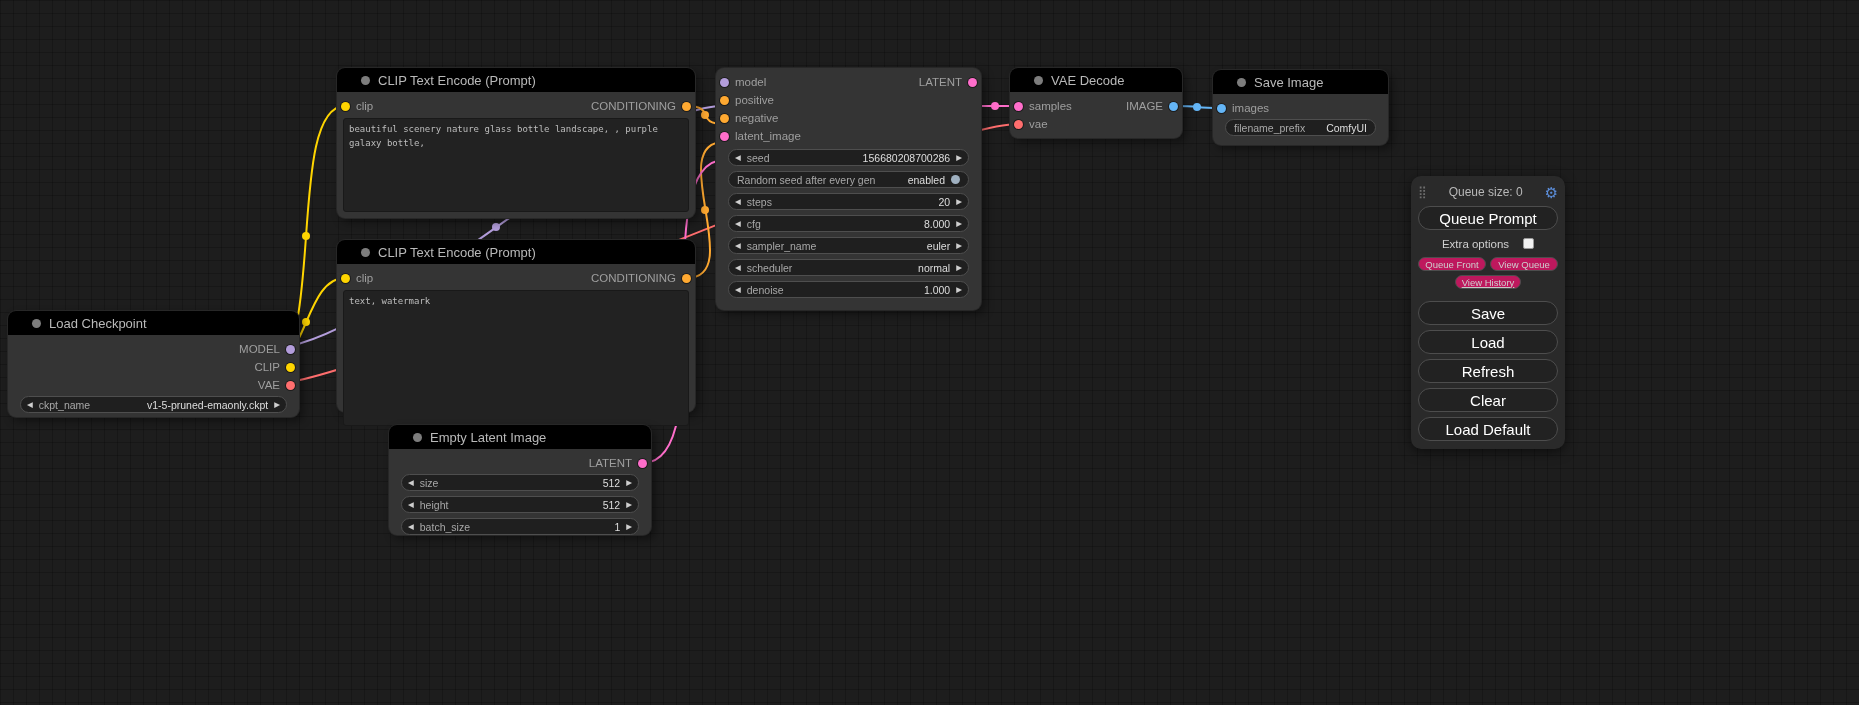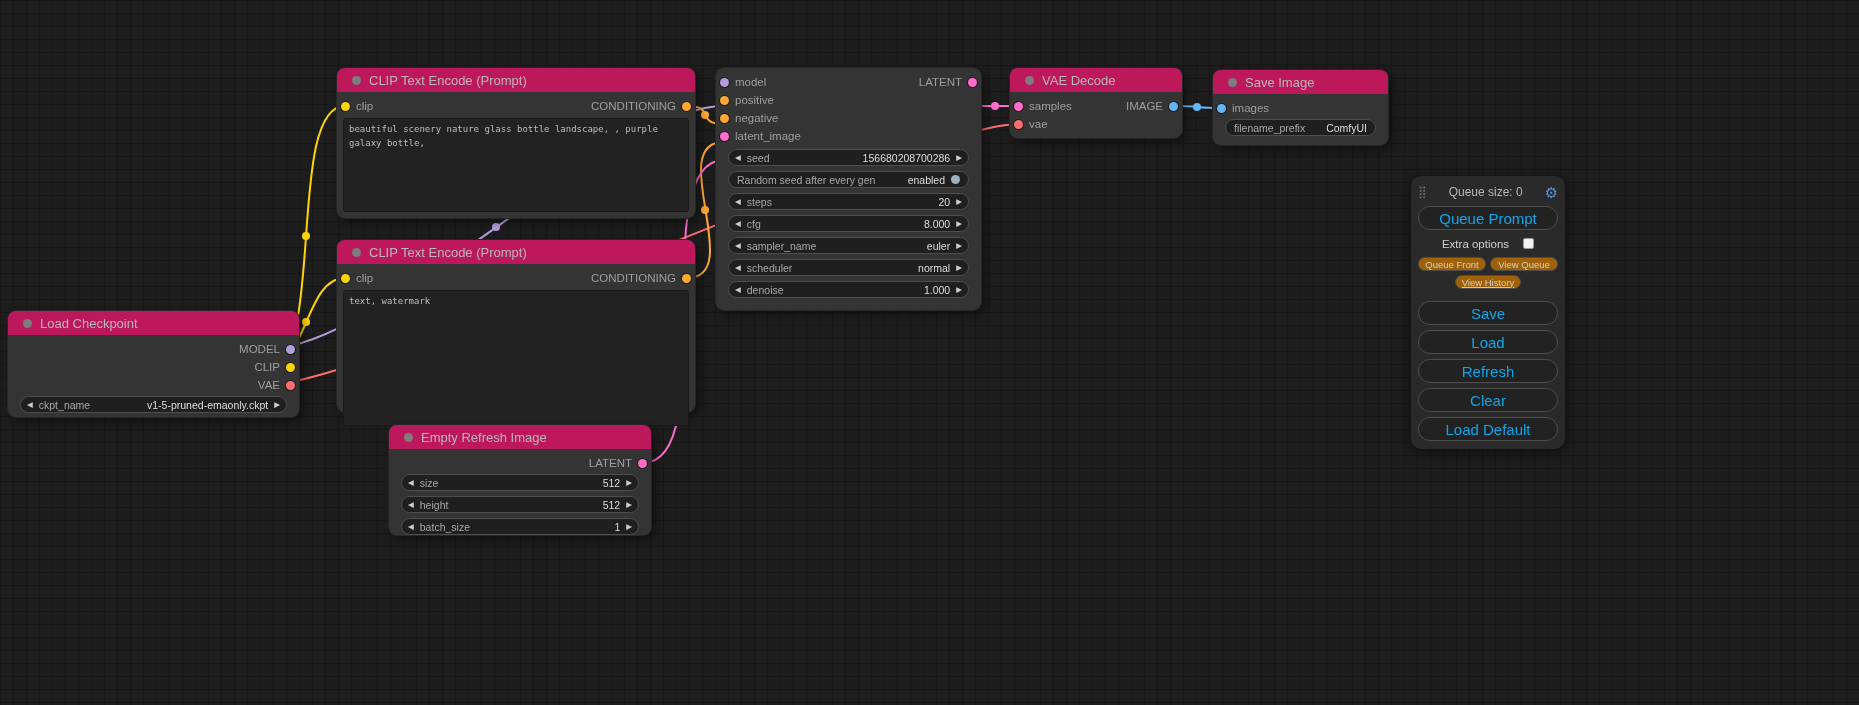--- a/index.html
+++ b/index.html
@@ -12,22 +12,22 @@
     background-size:13px 13px;
     font-family:"Liberation Sans", sans-serif;
   }
   svg.wires{position:absolute;left:0;top:0;z-index:1;}
   .node{
     position:absolute;z-index:2;background:#343434;border-radius:8px;
     box-shadow:0 0 0 1px #272727, 4px 4px 10px rgba(0,0,0,.45);
     color:#b5b5b5;
   }
   .node-title{
-    height:24px;display:flex;align-items:center;gap:8px;padding:0 15px;
-    background:#be185d;border-radius:8px 8px 0 0;
+    height:24px;display:flex;align-items:center;gap:8px;padding:0 24px;
+    background:#000000;border-radius:8px 8px 0 0;
     font-size:13px;color:#b9b9b9;white-space:nowrap;overflow:hidden;
   }
   .title-dot{width:9px;height:9px;border-radius:50%;background:#7d7d7d;flex:none;}
   .slots{margin-top:5px;}
   .slot{display:flex;align-items:center;height:18px;padding:0 4px;font-size:11.5px;color:#9f9f9f;}
   .slot.dual{justify-content:space-between;}
   .slot.out-only{justify-content:flex-end;}
   .in-group{display:flex;align-items:center;gap:6px;}
   .out-group{display:flex;align-items:center;gap:6px;margin-left:auto;}
   .port{width:9px;height:9px;border-radius:50%;flex:none;box-shadow:0 0 0 1px rgba(0,0,0,.45);}
@@ -55,29 +55,29 @@
     position:absolute;left:1411px;top:176px;width:154px;z-index:3;
     background:#2a2a2a;border-radius:10px;box-shadow:0 3px 12px rgba(0,0,0,.55);
     padding:8px 7px;box-sizing:border-box;color:#c8c8c8;
   }
   .menu-header{display:flex;align-items:center;height:16px;margin-bottom:6px;}
   .drag-handle{color:#6e6e6e;font-size:12px;line-height:12px;cursor:grab;}
   .queue-size{flex:1;text-align:center;font-size:12px;color:#b8b8b8;}
   .gear{color:#5b8dd9;font-size:15px;line-height:15px;cursor:pointer;}
   .btn{
     display:block;width:100%;background:#222;border:1px solid #4d4d4d;border-radius:12px;
-    color:#0ea5e9;font-family:"Liberation Sans", sans-serif;cursor:pointer;
+    color:#ffffff;font-family:"Liberation Sans", sans-serif;cursor:pointer;
   }
   .btn-lg{height:24px;font-size:15px;margin-bottom:5px;}
   .btn-queue{margin-bottom:8px;}
   .extra-row{display:flex;justify-content:center;gap:14px;height:14px;margin-bottom:5px;font-size:11.5px;color:#cfcfcf;}
   .checkbox{width:11px;height:11px;background:#f2f2f2;border-radius:2px;border:1px solid #9a9a9a;box-sizing:border-box;cursor:pointer;}
   .small-row{display:flex;gap:4px;justify-content:center;margin-bottom:4px;}
   .btn-sm{
-    flex:1;height:14px;font-size:9.5px;padding:0 4px;background:#a16207;border:1px solid #4d4d4d;
+    flex:1;height:14px;font-size:9.5px;padding:0 4px;background:#be185d;border:1px solid #4d4d4d;
     border-radius:8px;color:#cfcfcf;font-family:"Liberation Sans", sans-serif;cursor:pointer;
   }
   .btn-sm.half{flex:none;width:66px;}
   .history-gap{margin-bottom:12px;text-decoration:underline;}
 </style>
 </head>
 <body>
 
 <div class="canvas">
 
@@ -175,21 +175,21 @@
             <span class="port p-cond"></span>
           </span>
       </div>
     </div>
     <textarea class="prompt-text" style="top: 50px; height: 136px;">text, watermark</textarea>
   </div>
 
   <div class="node" style="left:389px;top:425px;width:262px;height:110px">
     <div class="node-title">
       <span class="title-dot"></span>
-      <span>Empty Refresh Image</span>
+      <span>Empty Latent Image</span>
     </div>
     <div class="slots">
       <div class="slot out-only">
         <span class="out-group">
             <span>LATENT</span>
             <span class="port p-latent"></span>
           </span>
       </div>
     </div>
     <div class="widget" style="margin-top:2px">

